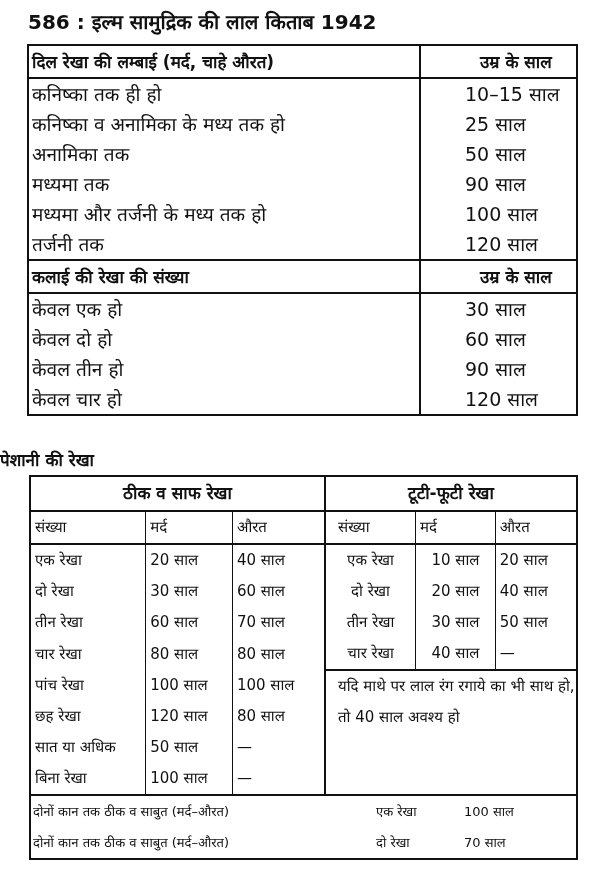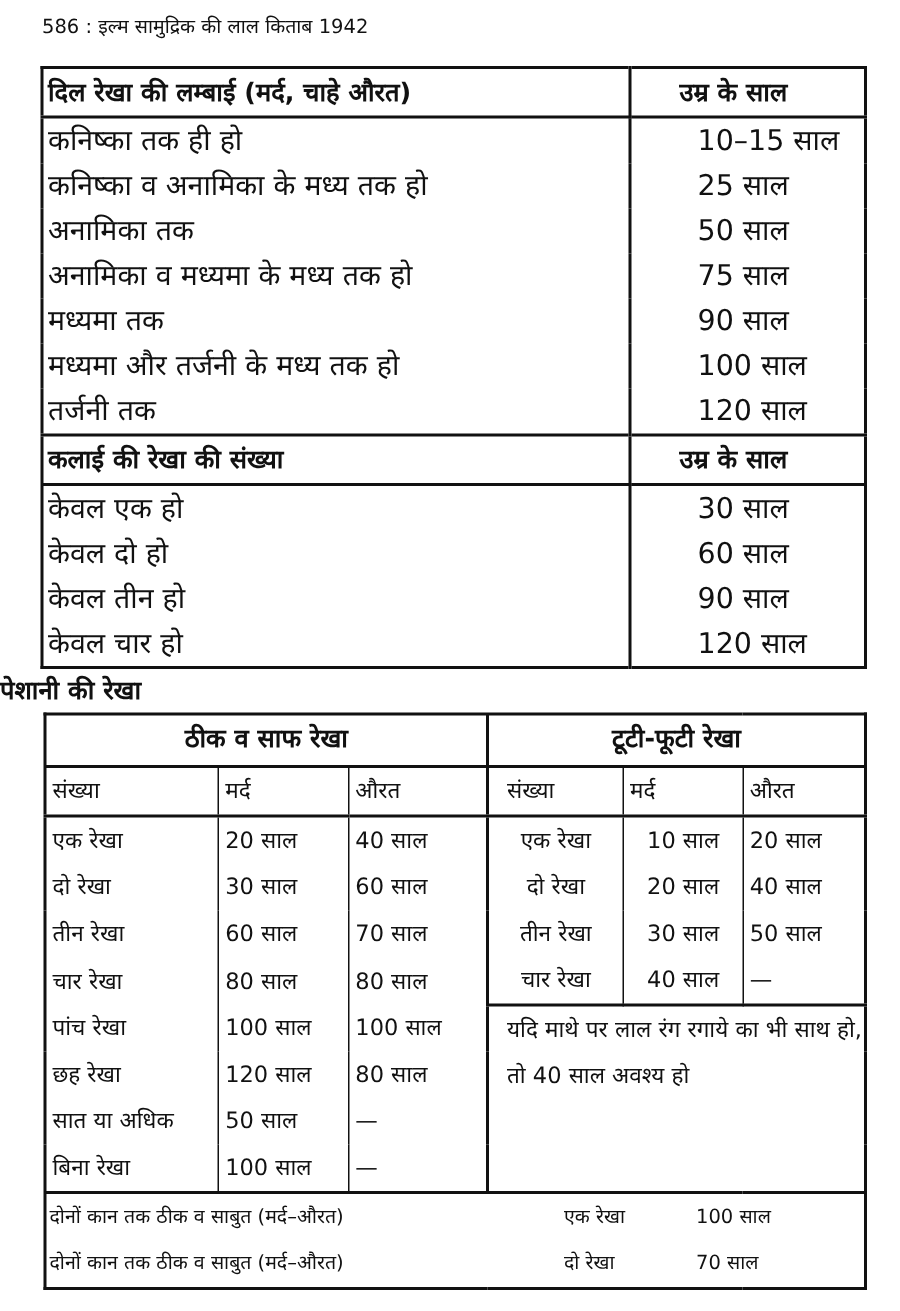--- a/index.html
+++ b/index.html
@@ -3,33 +3,33 @@
 <meta charset="utf-8">
 <style>
   html, body { margin: 0; padding: 0; background: #ffffff; }
   body {
     width: 600px; height: 874px; position: relative; overflow: hidden;
     font-family: "DejaVu Sans", "Liberation Sans", sans-serif;
     color: #111111;
   }
   .page-header {
     position: absolute; left: 28px; top: 8px;
-    font-size: 13px; font-weight: normal; letter-spacing: 0;
+    font-size: 20px; font-weight: bold; letter-spacing: 0;
   }
   table { border-collapse: collapse; position: absolute; }
   td, th { padding: 0 4px; font-weight: normal; white-space: nowrap; }
 
   
   .top-table { left: 27px; top: 44px; width: 551px; border: 2px solid #111; }
   .top-table td { height: 30px; font-size: 19px; line-height: 30px; }
   .top-table td.c1 { width: 383px; border-right: 2px solid #111; padding-left: 3px; }
   .top-table td.c2 { text-align: left; padding-left: 44px; }
   .top-table tr.hdr td { font-size: 17px; font-weight: bold; border-bottom: 2px solid #111; height: 31px; margin-top: 44px; }
   .top-table tr.sec td { border-top: 2px solid #111; }
-  .top-table tr.hdr td.c2 { padding-left: 32px; }
+  .top-table tr.hdr td.c2 { padding-left: 59px; }
 
   .mid-title {
     position: absolute; left: 0; width: 600px; top: 448px; text-align: left;
     font-size: 17px; font-weight: bold;
   }
 
   
   .bot-table { left: 29px; top: 475px; width: 549px; border: 2px solid #111; }
   .bot-table td { height: 31px; font-size: 15px; line-height: 31px; }
   .bot-table .grp { font-size: 17px; font-weight: bold; text-align: center; border-bottom: 2px solid #111; height: 33px; }
@@ -62,24 +62,20 @@
       </tr>
   <tr>
         <td class="c1">कनिष्का व अनामिका के मध्य तक हो</td>
         <td class="c2">25 साल</td>
       </tr>
   <tr>
         <td class="c1">अनामिका तक</td>
         <td class="c2">50 साल</td>
       </tr>
   <tr>
-        <td class="c1">अनामिका व मध्यमा के मध्य तक हो</td>
-        <td class="c2">75 साल</td>
-      </tr>
-  <tr>
         <td class="c1">मध्यमा तक</td>
         <td class="c2">90 साल</td>
       </tr>
   <tr>
         <td class="c1">मध्यमा और तर्जनी के मध्य तक हो</td>
         <td class="c2">100 साल</td>
       </tr>
   <tr>
         <td class="c1">तर्जनी तक</td>
         <td class="c2">120 साल</td>

